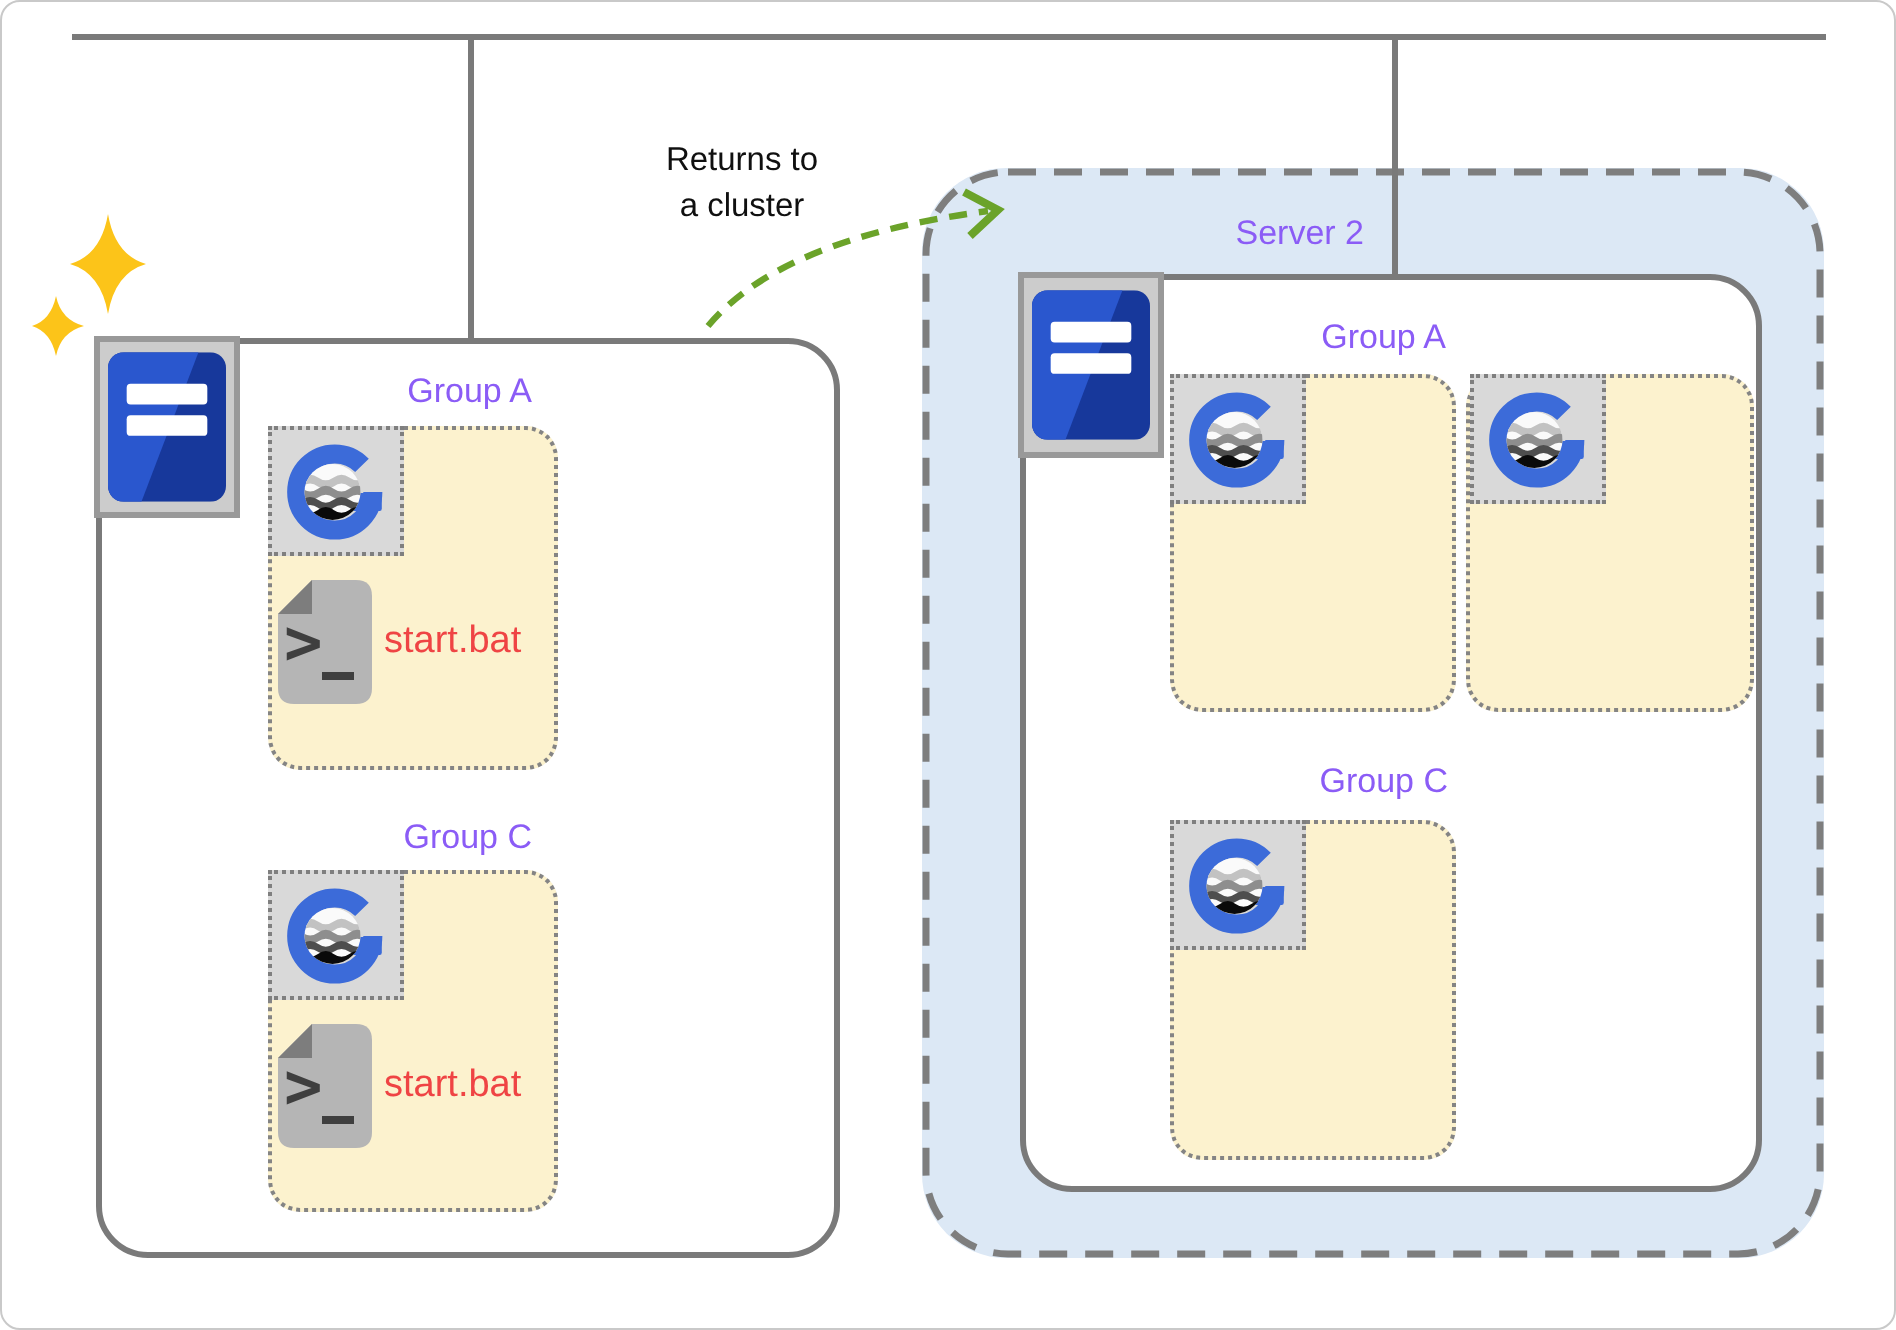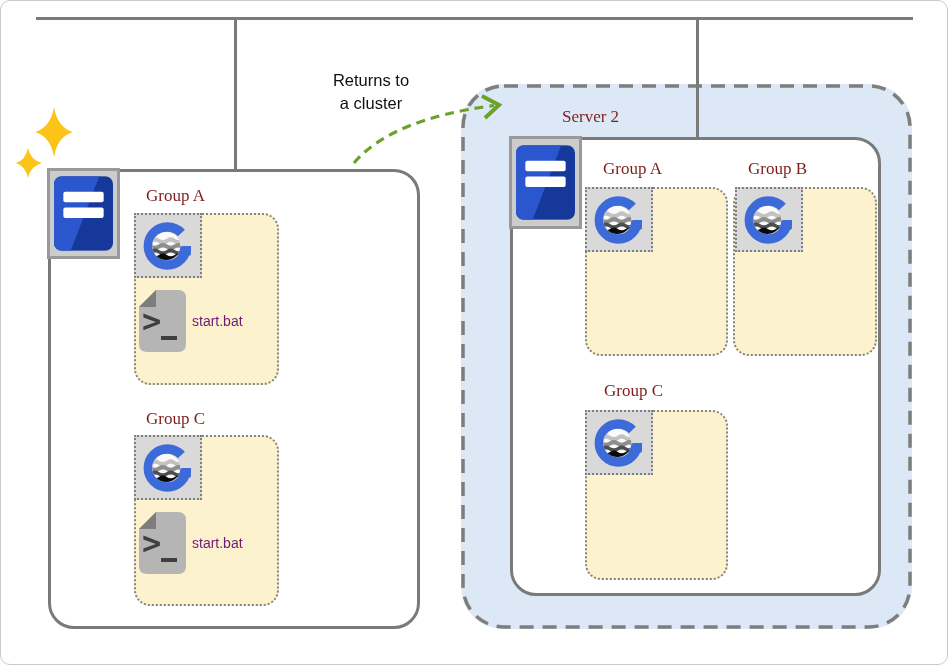--- a/index.html
+++ b/index.html
@@ -26,24 +26,24 @@
     position:absolute; box-sizing:border-box; background:#D9D9D9;
     border:2.5px dotted #7F7F7F; z-index:5;
     display:flex; align-items:center; justify-content:center;
   }
   .server-frame {
     position:absolute; box-sizing:border-box; background:#CCCCCC;
     border:3px solid #999999; z-index:5;
     display:flex; align-items:center; justify-content:center;
   }
   .lbl {
-    position:absolute; font-size:17px; line-height:22px; color:#7f1d1d;
-    text-align:left; z-index:6; white-space:nowrap;font-family:Liberation Serif, serif;
+    position:absolute; font-size:17px; line-height:22px; color:#8b5cf6;
+    text-align:right; z-index:6; white-space:nowrap;
   }
-  .file-lbl { position:absolute; font-size:14px; line-height:22px; color:#701a75; z-index:5; white-space:nowrap; }
+  .file-lbl { position:absolute; font-size:19px; line-height:22px; color:#ef4444; z-index:5; white-space:nowrap; }
   .file-icon { position:absolute; z-index:5; }
   .annotation { position:absolute; left:295px; top:68px; width:150px; text-align:center;
     font-size:16.5px; line-height:23px; color:#101010; z-index:6; }
   .overlay { position:absolute; z-index:7; }
 </style>
 </head>
 <body>
 
 <svg width="0" height="0" style="position:absolute" aria-hidden="true">
   <defs>
@@ -154,21 +154,20 @@
   </div>
 
   <div class="lbl" style="left:602px; top:157px; width:120px;">Group A</div>
   <div class="group-box" style="left:584px; top:186px; width:143px; height:169px;"></div>
   <div class="tile" style="left:584px; top:186px; width:68px; height:65px;">
     <svg width="57" height="56" viewBox="0 0 100 100">
         <use href="#sym-glogo"></use>
       </svg>
   </div>
 
-  <div class="lbl" style="left:747px; top:157px; width:120px;">Group B</div>
   <div class="group-box" style="left:732px; top:186px; width:144px; height:169px;"></div>
   <div class="tile" style="left:734px; top:186px; width:68px; height:65px;">
     <svg width="57" height="56" viewBox="0 0 100 100">
         <use href="#sym-glogo"></use>
       </svg>
   </div>
 
   <div class="lbl" style="left:603px; top:379px; width:120px;">Group C</div>
   <div class="group-box" style="left:584px; top:409px; width:143px; height:170px;"></div>
   <div class="tile" style="left:584px; top:409px; width:68px; height:65px;">

